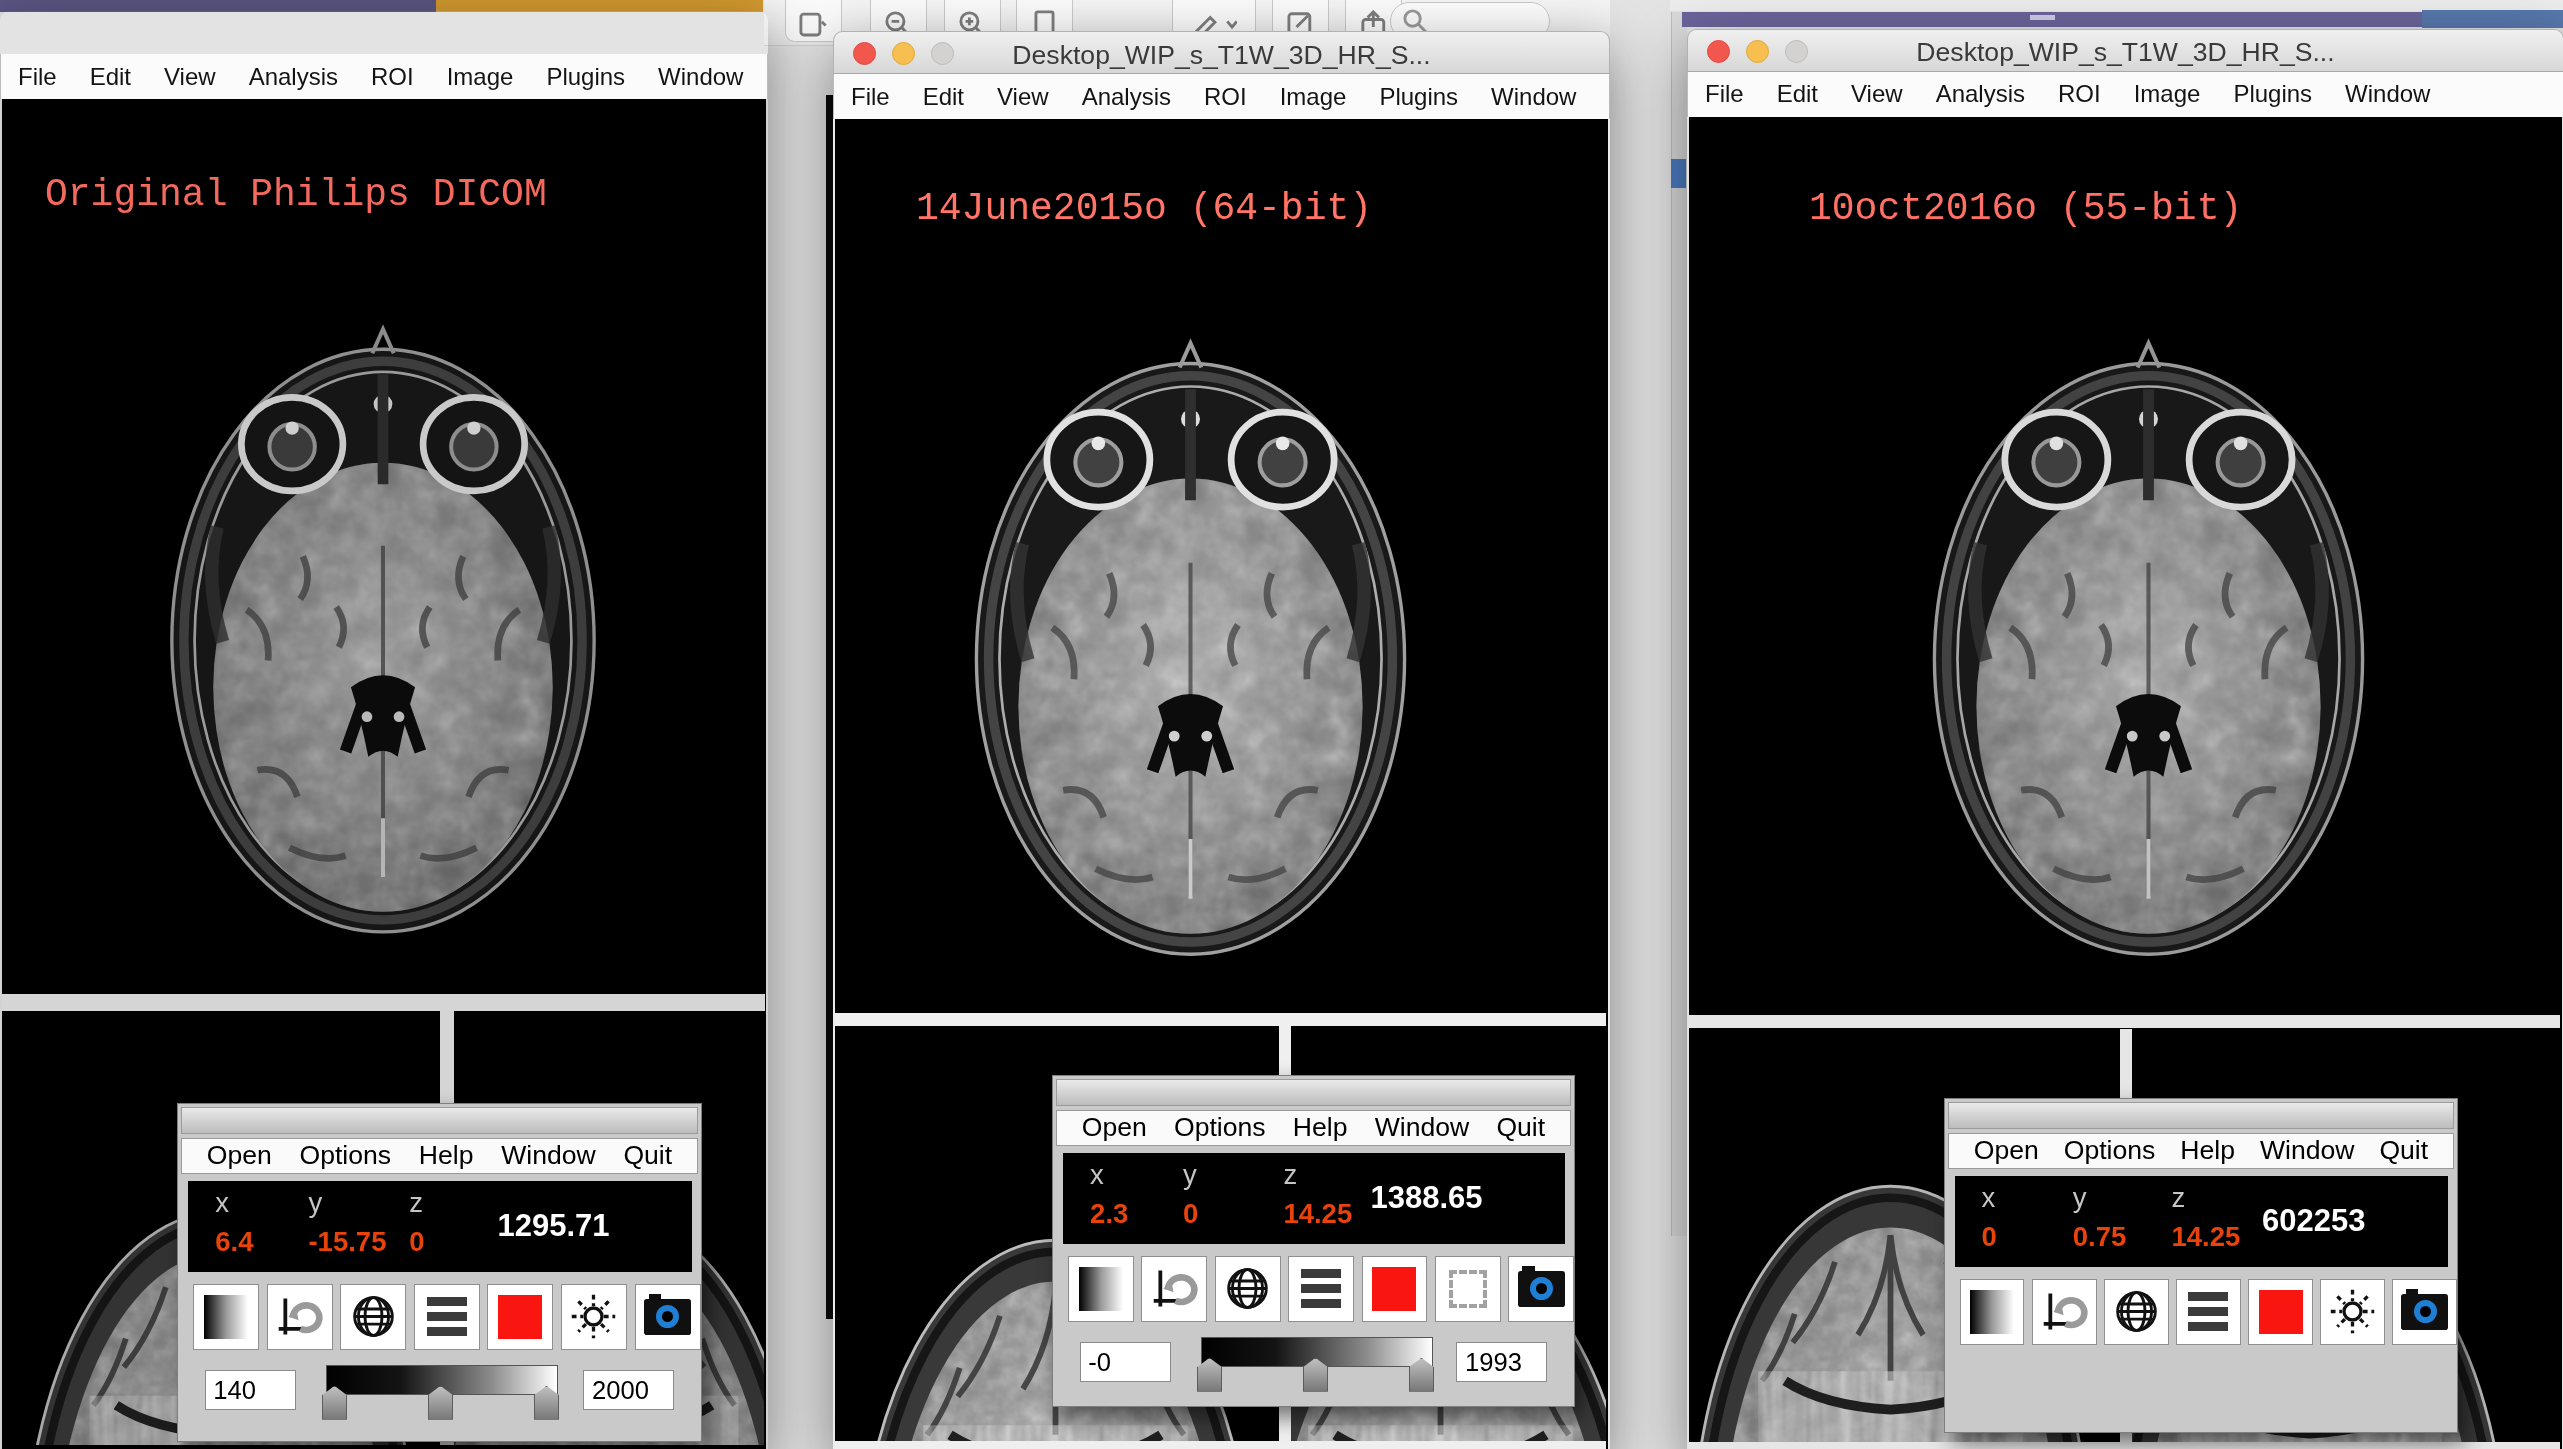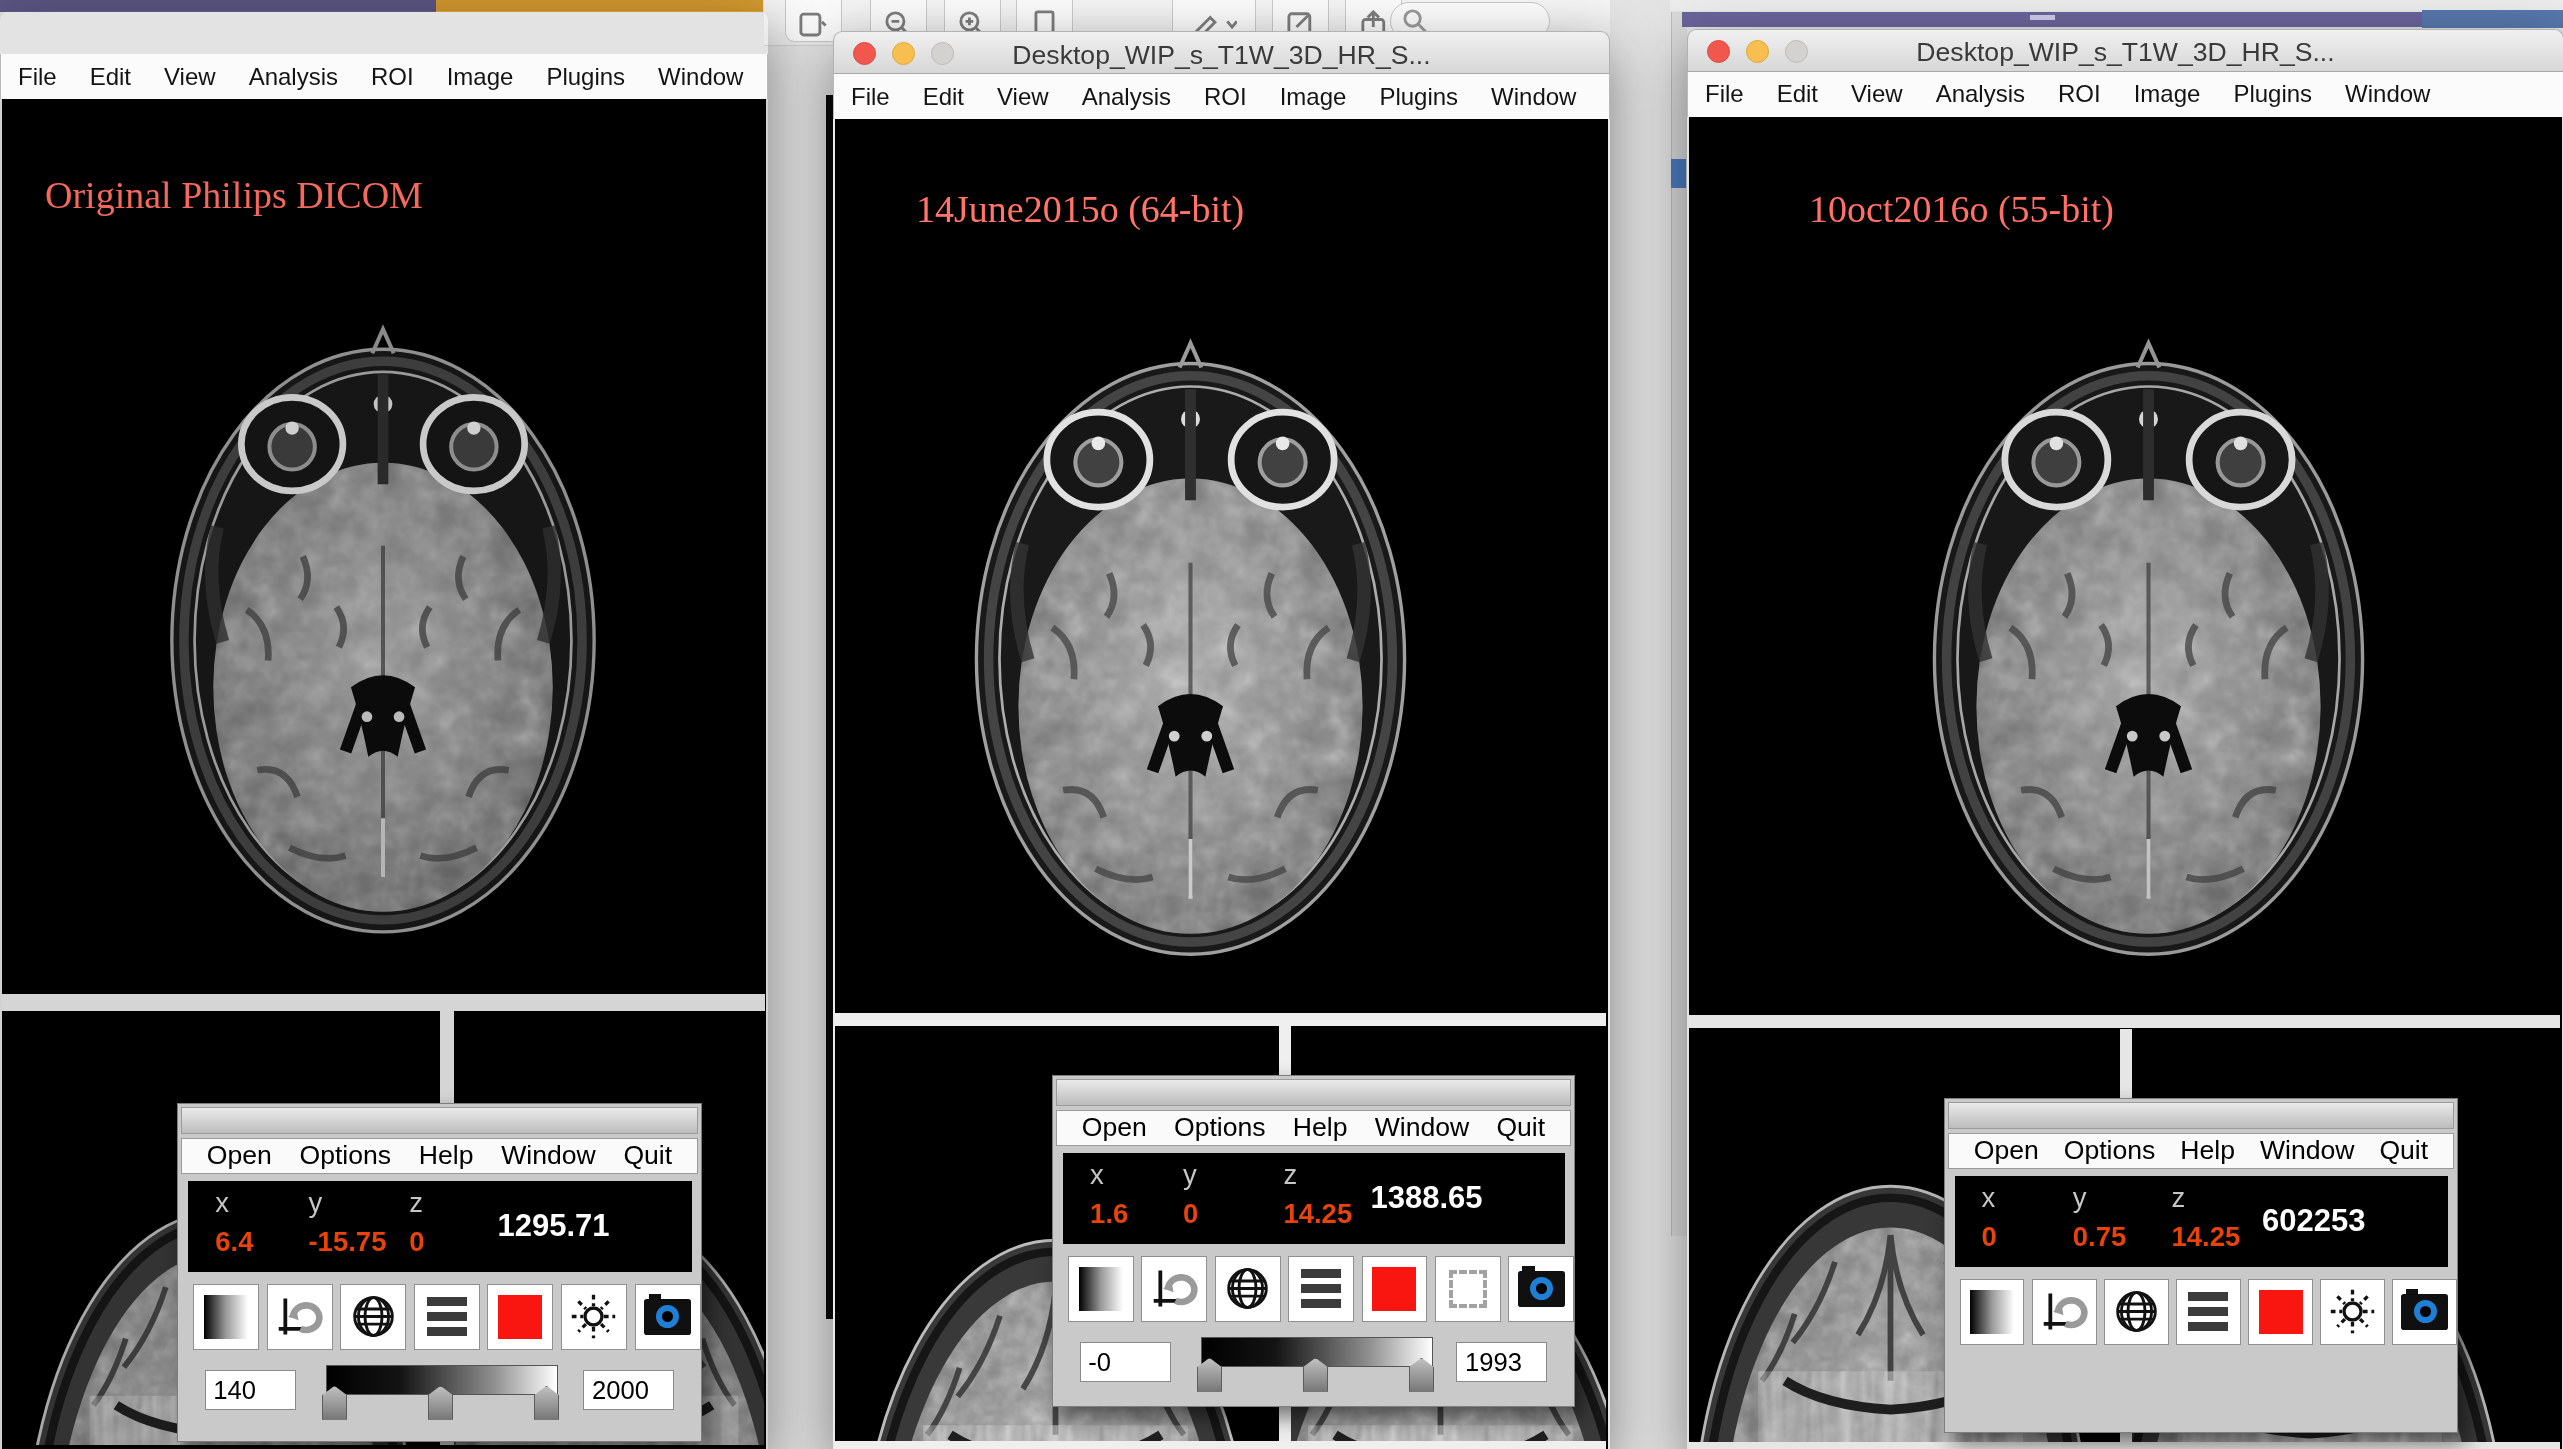--- a/index.html
+++ b/index.html
@@ -30,21 +30,21 @@
   .l-red{background:#F2574E;border:0.9px solid #DD4B43;}
   .l-yel{background:#F7BE50;border:0.9px solid #DFA939;}
   .l-gray{background:#D4D2D0;border:0.9px solid #BEBCBA;}
   .win-title{position:absolute;left:0;right:0;top:7.6px;text-align:center;font-size:26.6px;color:#3A3A3A;}
   .menubar{position:absolute;left:0;right:0;top:43px;height:46px;background:#FBFBFB;
     border-left:0.9px solid #BBB;border-right:0.9px solid #BBB;border-bottom:1.9px solid #C6C6C6;box-sizing:border-box;
     display:flex;align-items:center;padding-left:17px;gap:33px;font-size:24px;color:#141414;}
   .menubar span{cursor:default;}
   .win-body{position:absolute;left:0;right:0;top:88px;bottom:0;background:#000;
     border-left:2.8px solid #D2D2D2;border-right:2.8px solid #D2D2D2;box-sizing:border-box;}
-  .annot{position:absolute;color:#F4695E;font-family:Liberation Serif, serif;font-size:38px;white-space:pre;}
+  .annot{position:absolute;color:#F4695E;font-family:Liberation Mono, monospace;font-size:38px;white-space:pre;}
   .hdiv{position:absolute;background:#D5D5D5;}
   .vdiv{position:absolute;background:#D5D5D5;}
   .viewport{position:absolute;overflow:hidden;background:#000;}
 
   
   .panel{position:absolute;background:#C9C9C9;border:1.9px solid #7E7E7E;box-shadow:7.6px 9.5px 21px rgba(0,0,0,.55);box-sizing:border-box;}
   .p-title{height:25px;margin:2.8px;background:linear-gradient(#EAEAEA,#BCBCBC);border:0.9px solid #9B9B9B;}
   .p-menu{height:34px;margin:3.8px 2.8px 0;background:#FAFAFA;border:0.9px solid #9A9A9A;
     display:flex;align-items:center;justify-content:space-between;padding:0 25px;font-size:26.6px;color:#000;}
   .p-read{position:relative;height:91px;margin:7.6px 9.5px 0;background:#000;}
@@ -426,21 +426,21 @@
     <span>Open</span>
     <span>Options</span>
     <span>Help</span>
     <span>Window</span>
     <span>Quit</span>
   </div>
   <div class="p-read">
     <span class="p-xyz px">x</span>
     <span class="p-xyz py">y</span>
     <span class="p-xyz pz">z</span>
-    <span class="p-val px">1.6</span>
+    <span class="p-val px">2.3</span>
     <span class="p-val py">0</span>
     <span class="p-val pz">14.25</span>
     <span class="p-big">1388.65</span>
   </div>
   <div class="p-icons">
     <div class="ibtn">
         <div class="ic-grad"></div>
       </div>
     <div class="ibtn">
       <svg width="51" height="51" viewBox="0 0 54 54">

